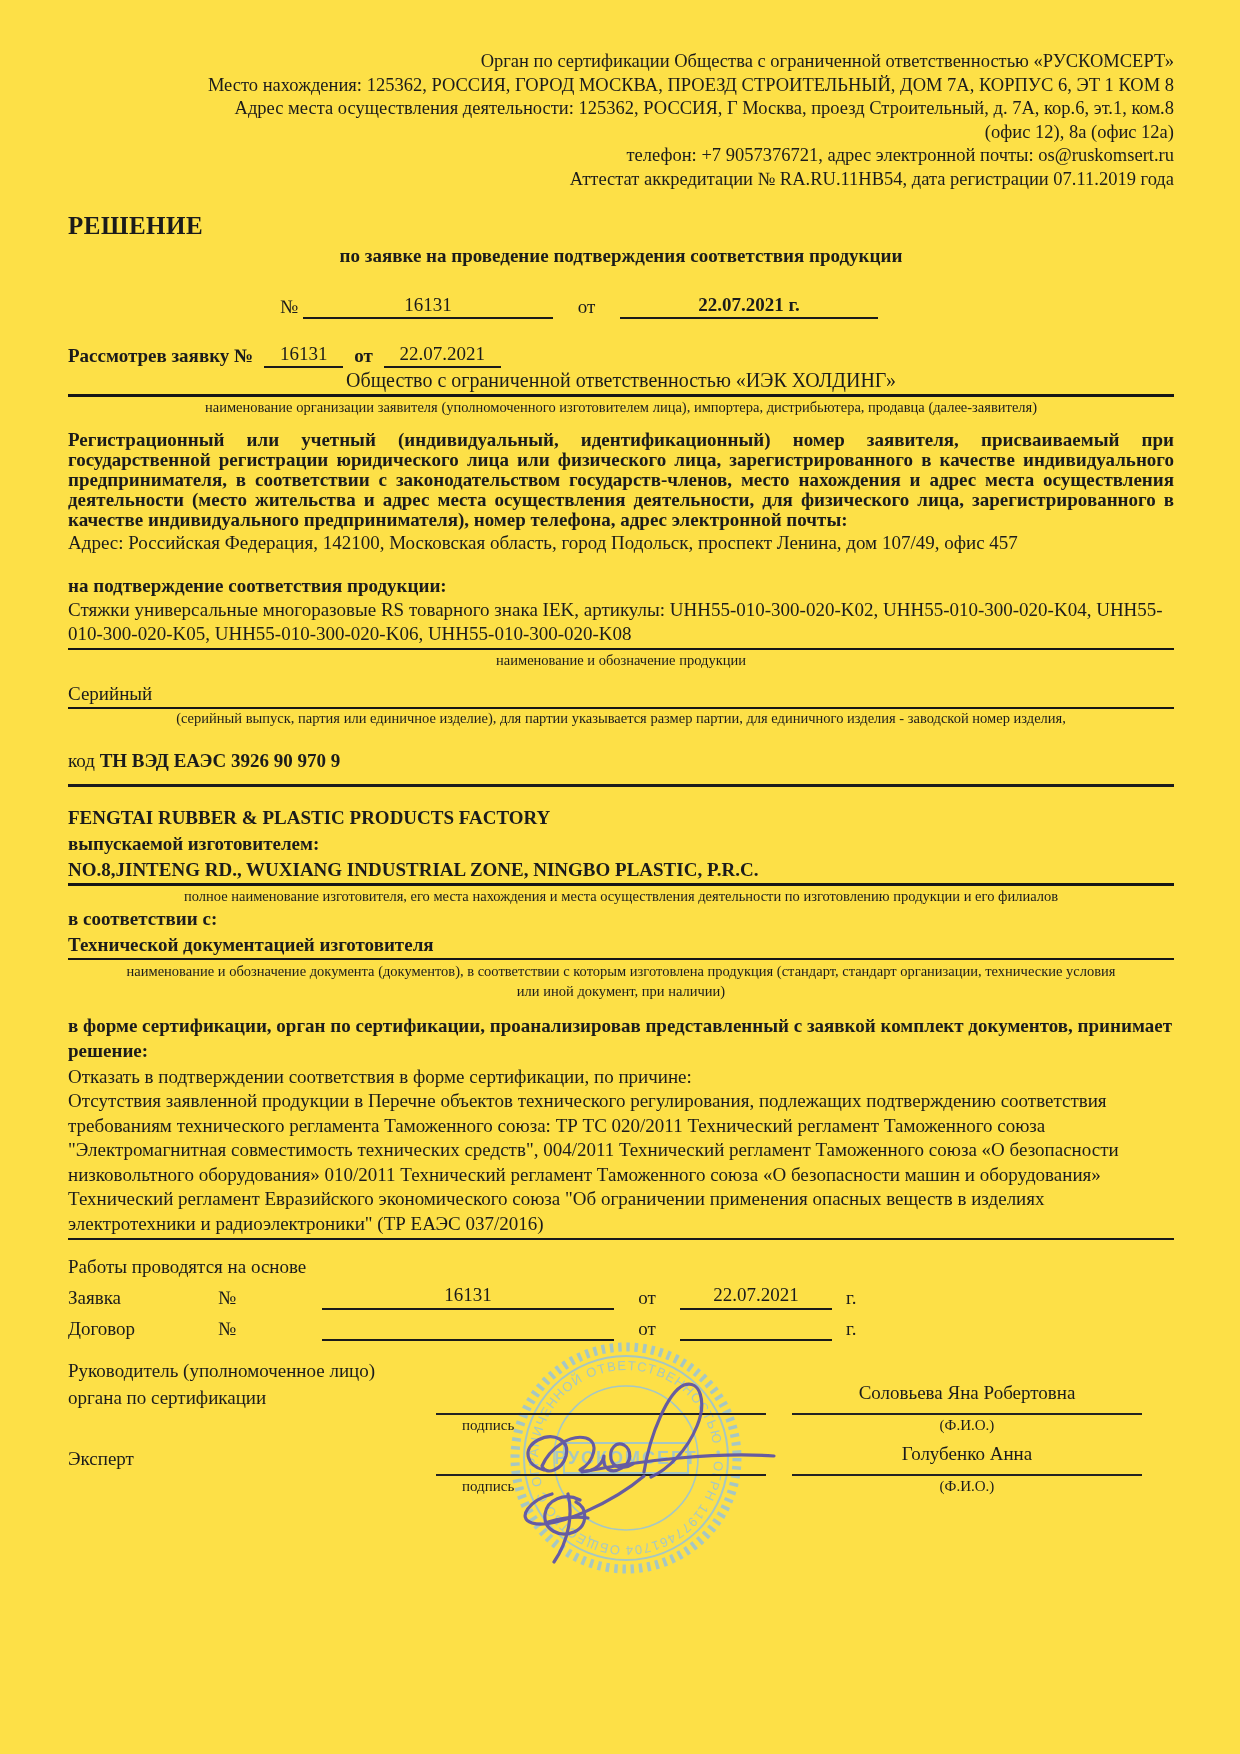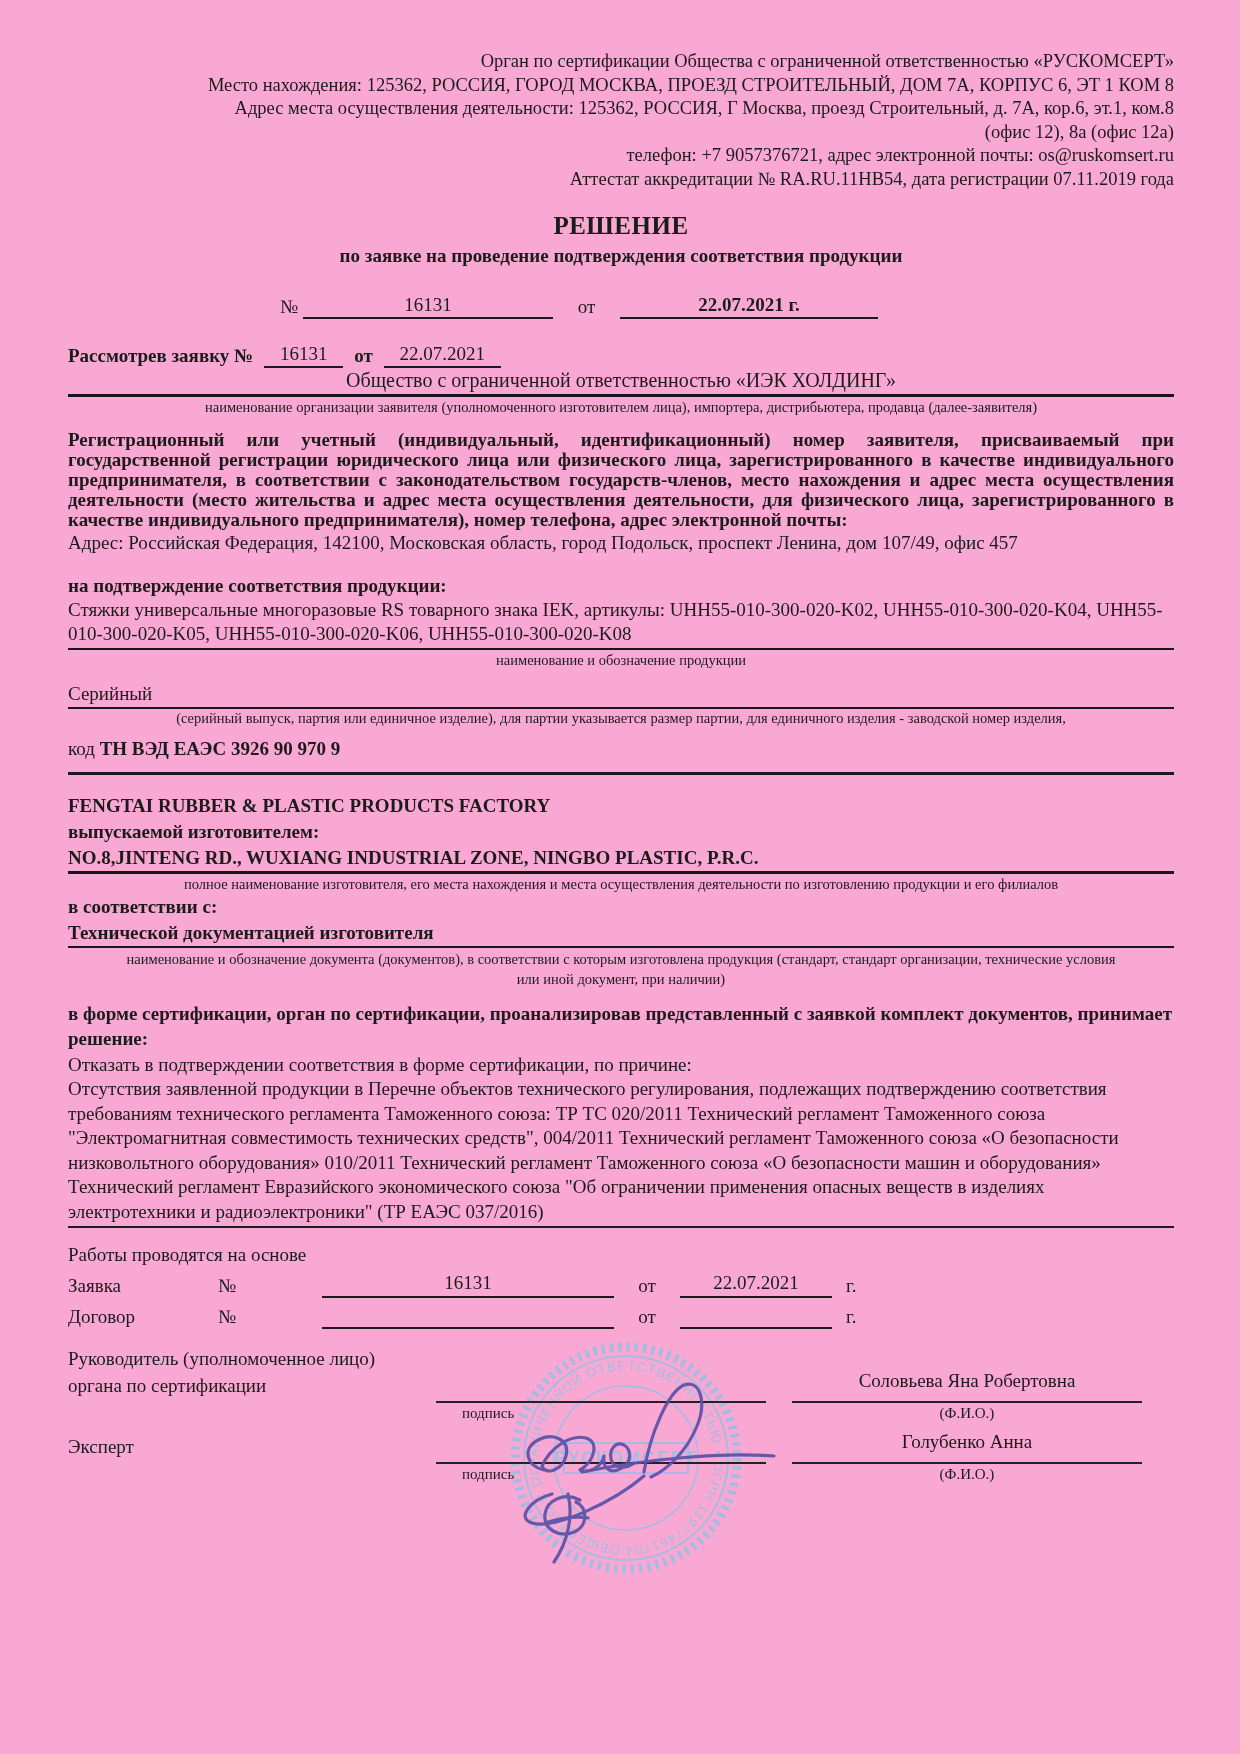--- a/index.html
+++ b/index.html
@@ -1,28 +1,28 @@
 <!DOCTYPE html>
 <html><head>
 <meta charset="utf-8">
 <style>
   html,body { margin:0; padding:0; background:#ffffff; }
   .doc {
     position:relative;
     width:1240px; height:1754px;
-    background:#f9a8d4;
+    background:#fde047;
     color:#1b1b1b;
     font-family:"Liberation Serif","DejaVu Serif",serif;
     font-size:19px; line-height:25px;
     padding:50px 66px 0 68px;
     box-sizing:border-box;
     overflow:hidden;
   }
   .header { text-align:right; font-size:18.5px; line-height:23.5px; }
-  .title  { text-align:center; font-weight:bold; font-size:25px; letter-spacing:.5px; margin-top:22px; }
+  .title  { font-weight:bold; font-size:25px; letter-spacing:.5px; margin-top:22px; }
   .subtitle { text-align:center; font-weight:bold; margin-top:5px; }
 
   .numrow { margin-top:24px; padding-left:212px; white-space:nowrap; }
   .uline { display:inline-block; text-align:center; border-bottom:2px solid #1a1a1a; vertical-align:bottom; }
   .numrow .u1 { width:250px; }
   .numrow .u2 { width:258px; font-weight:bold; }
   .numrow .ot { display:inline-block; margin:0 20px; }
 
   .review { margin-top:22px; font-weight:bold; }
   .review .uline { font-weight:normal; padding:0 16px; margin:0 6px; }
@@ -32,21 +32,21 @@
   .caption.tight { line-height:19px; }
 
   .reg-par { margin-top:13px; font-weight:bold; text-align:justify; line-height:20px; }
   .plain { line-height:25.5px; }
 
   .sec-heading { font-weight:bold; margin-top:17px; }
   .product-desc { line-height:24.5px; border-bottom:2.5px solid #161616; padding-bottom:1px; }
 
   .serial-line { margin-top:11px; border-bottom:2.5px solid #161616; padding-bottom:1px; }
 
-  .tnved { margin-top:8px; }
+  .tnved { margin-top:20px; }
   .tnved .bold { font-weight:bold; }
 
   .hrule { height:3px; background:#1c1c1c; margin-top:11px; }
 
   .manu-block { margin-top:18px; line-height:26px; }
   .bold-line { font-weight:bold; }
   .manu-address { font-weight:bold; border-bottom:3px solid #161616; }
   .conf-doc { font-weight:bold; border-bottom:2.5px solid #161616; }
   .conf-caption { max-width:1010px; margin:1px auto 0 auto; }
 

